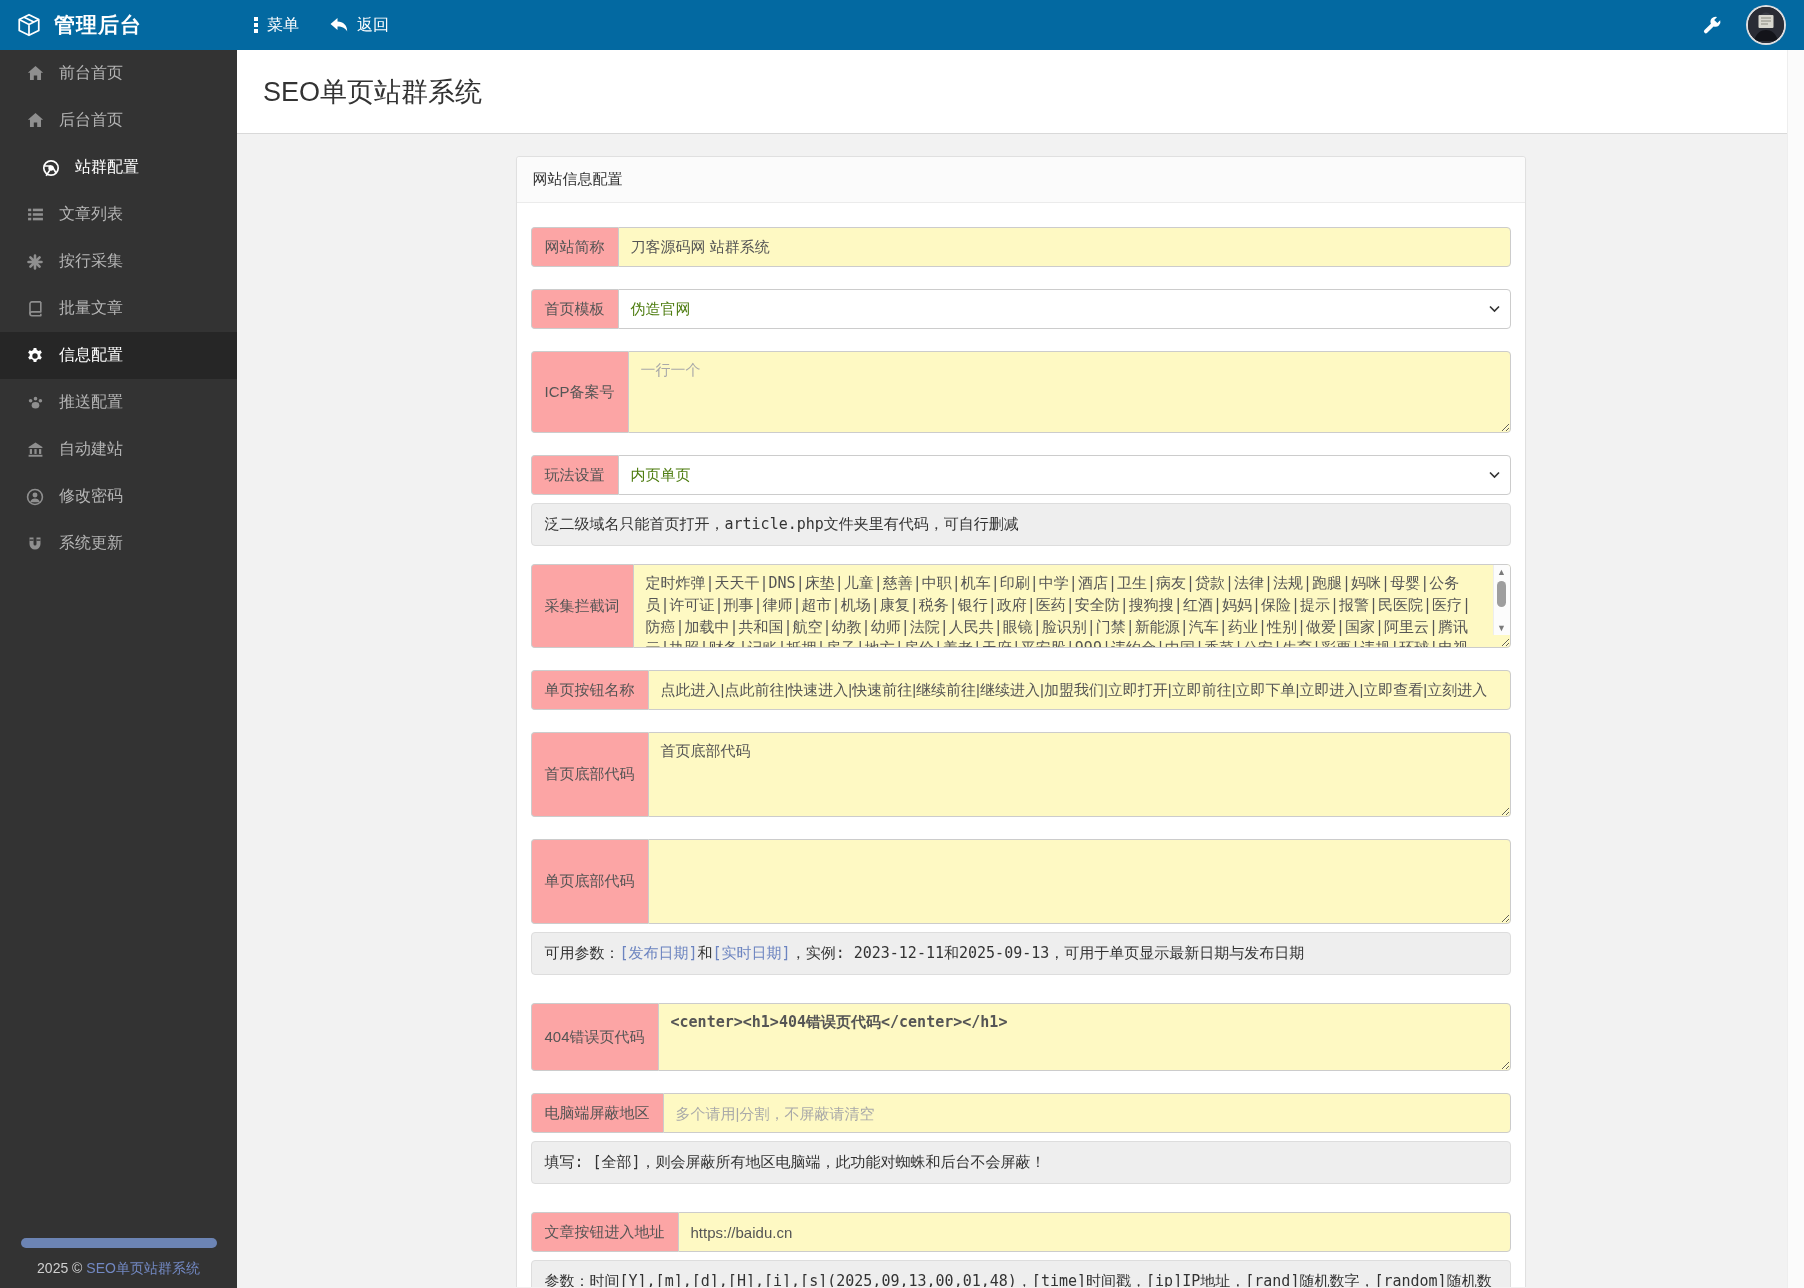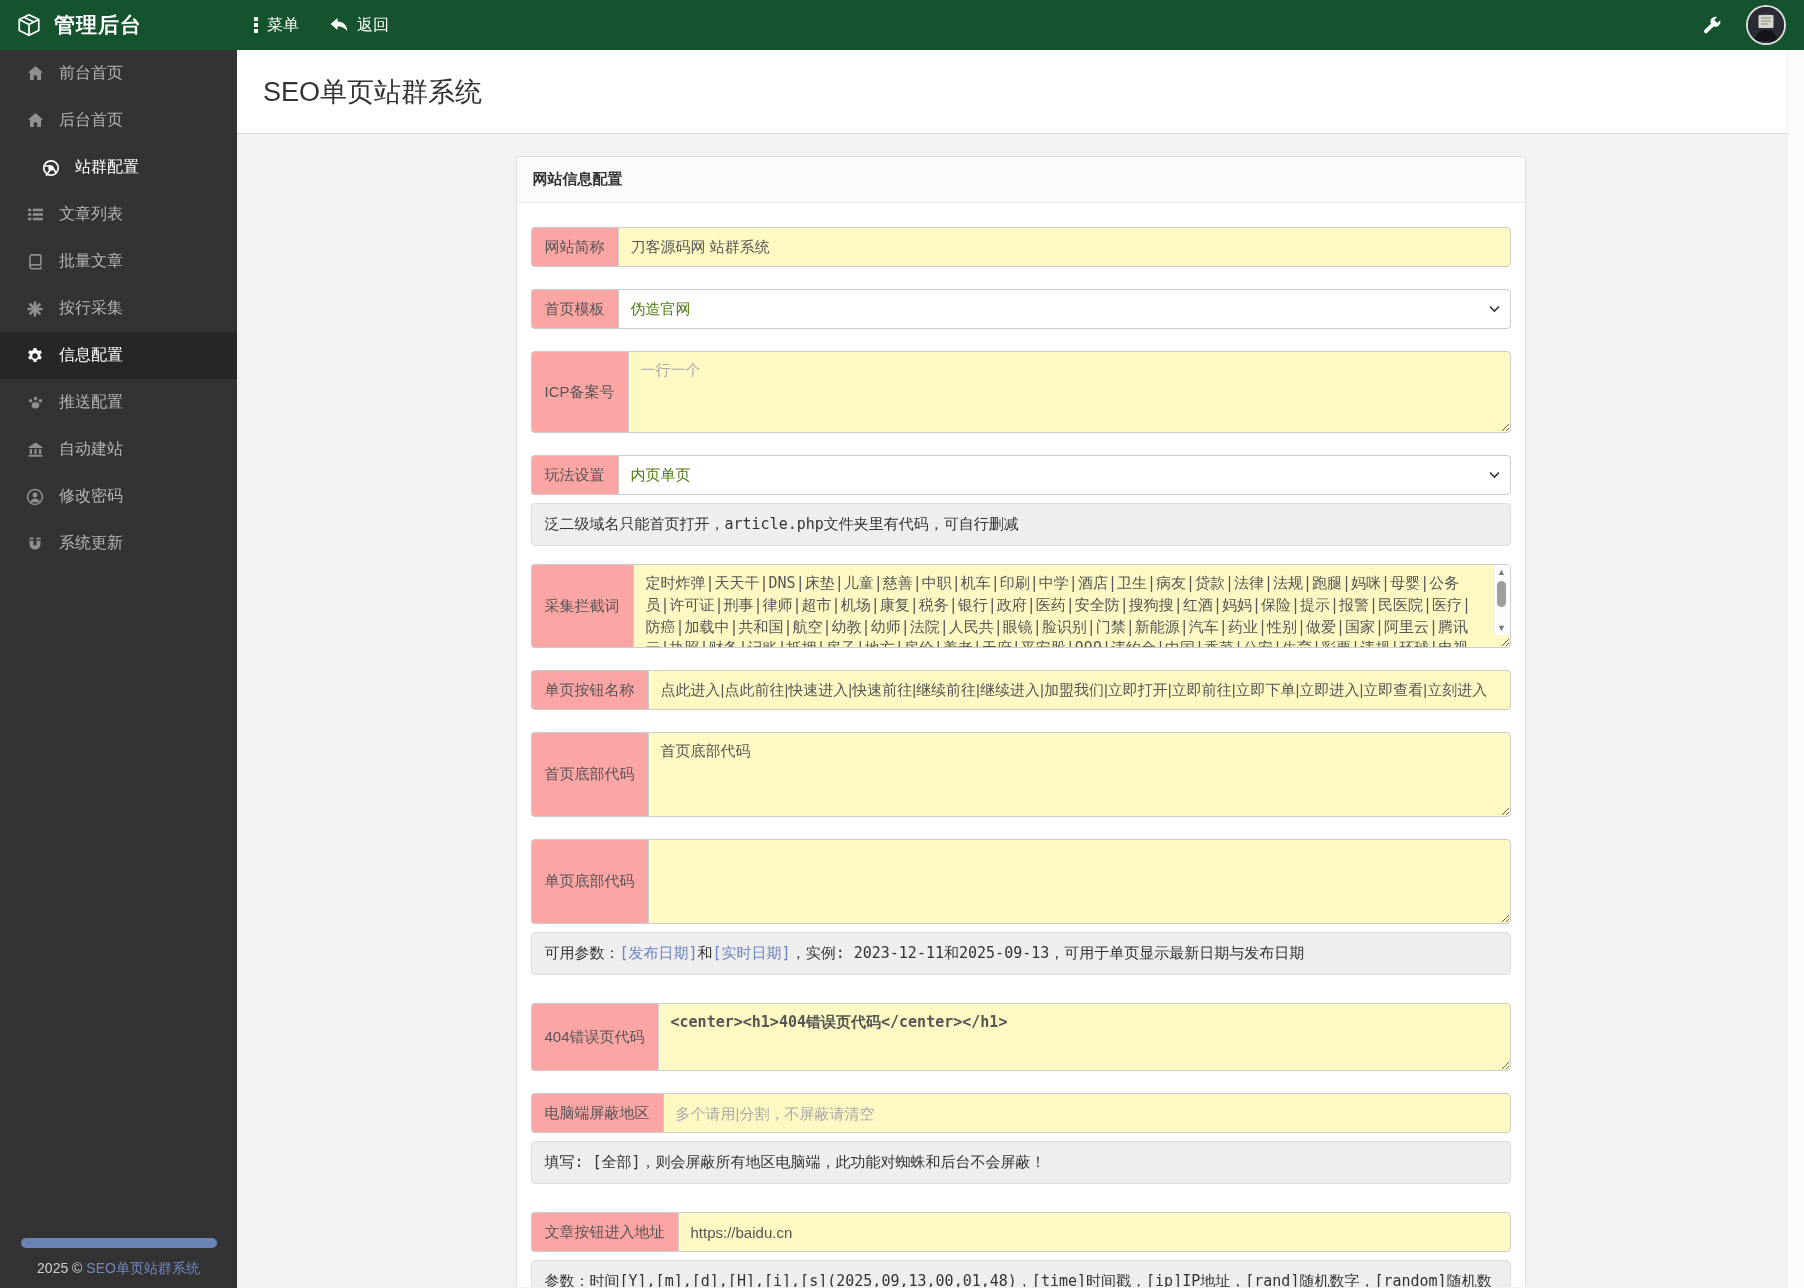--- a/index.html
+++ b/index.html
@@ -1,21 +1,21 @@
 <!DOCTYPE html>
 <html><head>
 <meta charset="utf-8">
 <style>
   * { margin:0; padding:0; box-sizing:border-box; }
   html,body { width:1804px; height:1288px; overflow:hidden; }
   body { font-family:"Liberation Sans","DejaVu Sans",sans-serif; background:#f2f2f2; color:#333; }
   .app { position:relative; width:1804px; height:1288px; overflow:hidden; }
 
   
-  .topbar { position:absolute; top:0; left:0; width:1804px; height:50px; background:#14532d; display:flex; align-items:center; z-index:30; }
+  .topbar { position:absolute; top:0; left:0; width:1804px; height:50px; background:#0369a1; display:flex; align-items:center; z-index:30; }
   .brand { width:237px; display:flex; align-items:center; gap:12px; padding-left:16px; color:#fff; }
   .brand-title { font-size:21px; font-weight:bold; letter-spacing:1px; }
   .topnav { display:flex; align-items:center; gap:30px; padding-left:16px; }
   .topnav-item { display:flex; align-items:center; gap:8px; color:#fff; font-size:16px; cursor:pointer; }
   .topbar-right { margin-left:auto; display:flex; align-items:center; gap:24px; padding-right:18px; }
   .avatar { width:40px; height:40px; border-radius:50%; overflow:hidden; border:2px solid rgba(255,255,255,.85); background:#23252e; }
 
   
   .sidebar { position:absolute; top:50px; left:0; width:237px; height:1238px; background:#333333; z-index:20; }
   .side-menu { }
@@ -30,21 +30,21 @@
   .side-copy { font-size:14px; color:#cfcfcf; }
   .side-copy a { color:#7288c2; text-decoration:none; }
 
   
   .main { position:absolute; top:50px; left:237px; width:1567px; height:1238px; background:#f2f2f2; }
   .page-head { height:84px; background:#ffffff; border-bottom:1px solid #d9d9d9; display:flex; align-items:center; padding-left:26px; }
   .page-title { font-size:27px; color:#333; font-weight:normal; }
   .content { height:1153px; overflow:hidden; }
 
   .card { width:1010px; margin:22px auto 0 auto; background:#fff; border:1px solid #e0e0e0; border-radius:3px; box-shadow:0 1px 1px rgba(0,0,0,.05); }
-  .card-head { padding:13px 16px; font-size:15px; font-weight:bold; color:#333; background:#fbfbfb; border-bottom:1px solid #ebebeb; border-radius:3px 3px 0 0; }
+  .card-head { padding:13px 16px; font-size:15px; font-weight:normal; color:#333; background:#fbfbfb; border-bottom:1px solid #ebebeb; border-radius:3px 3px 0 0; }
   .card-body { padding:24px 14px 30px 14px; background:#fff; }
 
   .row { display:flex; align-items:stretch; margin-bottom:22px; }
   .addon { display:flex; align-items:center; white-space:nowrap; padding:0 13px; font-size:15px; color:#555; background:#fca5a5; border:1px solid #ccc; border-right:none; border-radius:4px 0 0 4px; }
   .ctrl { flex:1; font-size:15px; color:#555; padding:8px 12px; border:1px solid #ccc; border-radius:0 4px 4px 0; outline:none; background:#fef9c3; font-family:"Liberation Sans","DejaVu Sans",sans-serif; }
   input.ctrl { height:40px; }
   textarea.ctrl { resize:vertical; line-height:1.45; font-family:"DejaVu Sans Mono","DejaVu Sans",monospace,sans-serif; }
   .h82 { height:82px; } .h84 { height:84px; } .h85 { height:85px; } .h80 { height:68px;font-weight:bold; }
   ::placeholder { color:#a9a9a9; opacity:1; }
 
@@ -163,35 +163,35 @@
               <rect x="5.5" y="6.8" width="9.5" height="2.4"></rect>
             <rect x="1" y="11.1" width="3" height="2.4"></rect>
               <rect x="5.5" y="11.1" width="9.5" height="2.4"></rect>
           </svg>
         </span>
         <span class="slabel">文章列表</span>
       </div>
 
       <div class="side-item">
         <span class="sicon">
+          <svg width="16" height="16" viewBox="0 0 16 16" stroke="currentColor" stroke-width="2.6" stroke-linecap="round">
+            <path d="M8 1.5 V14.5 M1.5 8 H14.5 M3.4 3.4 L12.6 12.6 M12.6 3.4 L3.4 12.6"></path>
+          </svg>
+        </span>
+        <span class="slabel">按行采集</span>
+      </div>
+
+      <div class="side-item">
+        <span class="sicon">
           <svg width="17" height="17" viewBox="0 0 16 16" fill="none" stroke="currentColor" stroke-width="1.5">
             <path d="M13 1.8 V11.2 H4.6 A1.8 1.8 0 0 0 4.6 14.8 H13 V13" stroke-linejoin="round"></path>
             <path d="M13 1.8 H4.6 A1.8 1.8 0 0 0 2.8 3.6 V13"></path>
           </svg>
         </span>
         <span class="slabel">批量文章</span>
-      </div>
-
-      <div class="side-item">
-        <span class="sicon">
-          <svg width="16" height="16" viewBox="0 0 16 16" stroke="currentColor" stroke-width="2.6" stroke-linecap="round">
-            <path d="M8 1.5 V14.5 M1.5 8 H14.5 M3.4 3.4 L12.6 12.6 M12.6 3.4 L3.4 12.6"></path>
-          </svg>
-        </span>
-        <span class="slabel">按行采集</span>
       </div>
 
       <div class="side-item active">
         <span class="sicon">
           <svg width="18" height="18" viewBox="0 0 16 16" fill="currentColor">
             <path fill-rule="evenodd" d="M6.8 0.8 h2.4 l0.4 1.8 a5.6 5.6 0 0 1 1.5 0.9 l1.8-0.6 1.2 2.1 -1.4 1.2 a5.6 5.6 0 0 1 0 1.7 l1.4 1.2 -1.2 2.1 -1.8-0.6 a5.6 5.6 0 0 1-1.5 0.9 l-0.4 1.8 H6.8 l-0.4-1.8 a5.6 5.6 0 0 1-1.5-0.9 l-1.8 0.6 -1.2-2.1 1.4-1.2 a5.6 5.6 0 0 1 0-1.7 L1.9 5 l1.2-2.1 1.8 0.6 a5.6 5.6 0 0 1 1.5-0.9 Z M8 5.6 a2.4 2.4 0 1 0 0 4.8 a2.4 2.4 0 0 0 0-4.8 Z"></path>
           </svg>
         </span>
         <span class="slabel">信息配置</span>
       </div>

